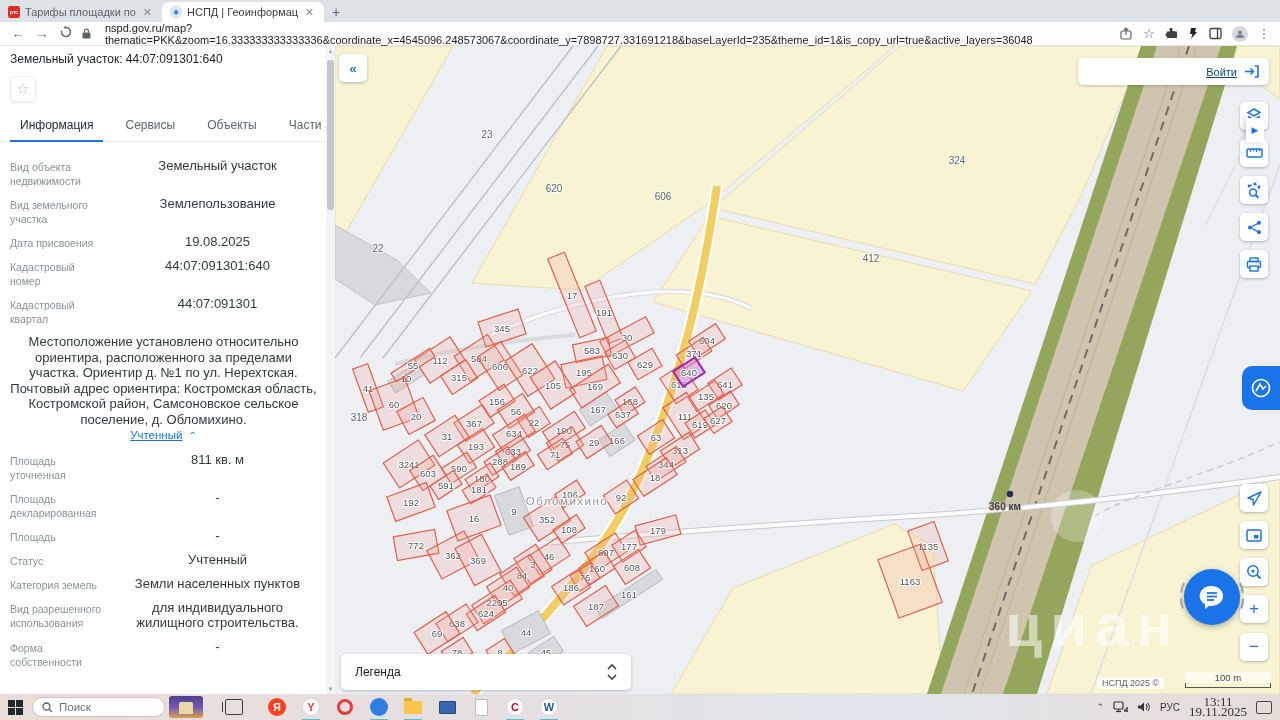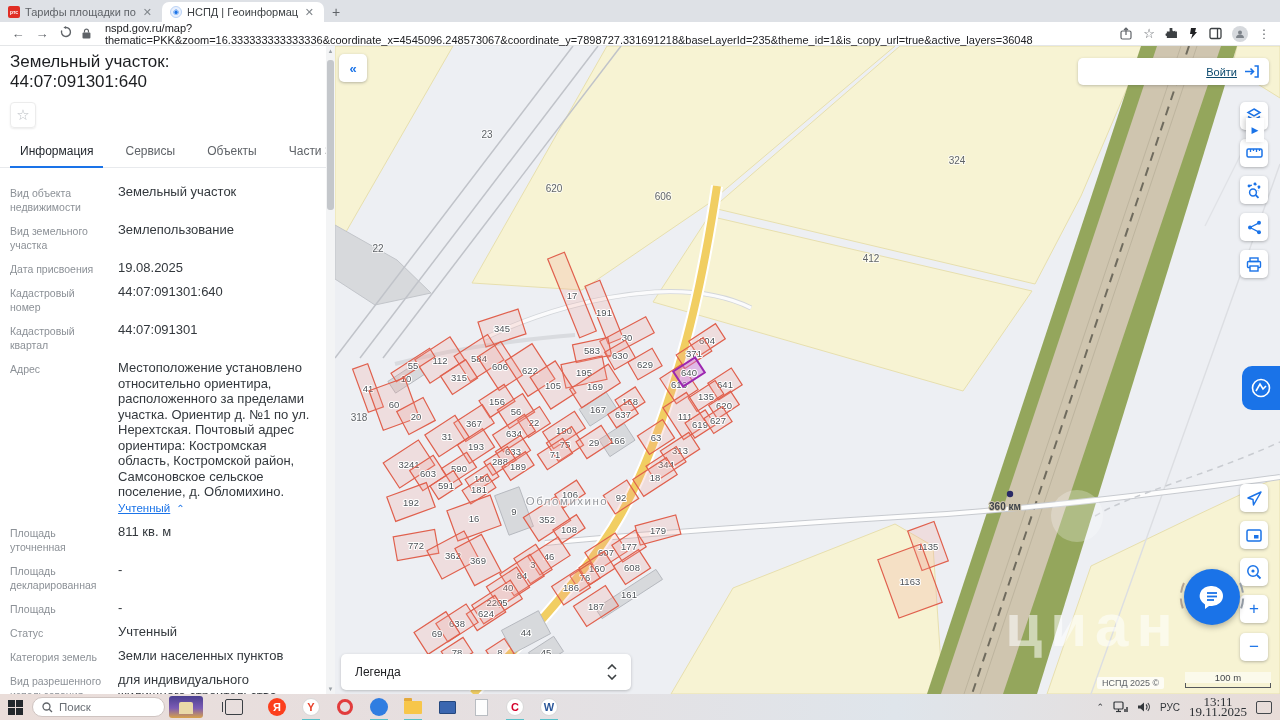--- a/index.html
+++ b/index.html
@@ -17,31 +17,31 @@
   .urlrow { position:absolute; left:0; top:22px; width:1280px; height:24px; background:#fff; border-bottom:1px solid #e4e6e8; display:flex; align-items:center; gap:8px; padding:0 10px; }
   .navic { color:#5f6368; font-size:13px; width:16px; text-align:center; }
   .urlbox { flex:1; height:18px; display:flex; align-items:center; gap:14px; font-size:11px; color:#202124; }
   .chrome-r { display:flex; gap:10px; align-items:center; }
   .chrome-r svg, .urlbox svg { display:block; }
   .avatar { width:16px; height:16px; border-radius:50%; background:#d6d9dd; display:flex; align-items:center; justify-content:center; }
   .dots { color:#5f6368; font-size:12px; letter-spacing:0; }
 
   
   .panel { position:absolute; left:0; top:46px; width:335px; height:648px; background:#fff; overflow:hidden; z-index:5; }
-  .ptitle { padding:6px 32px 0 10px; font-size:17px; color:#1c1e21; }
+  .ptitle { padding:6px 32px 0 10px; font-size:12px; color:#1c1e21; }
   .starbtn { margin:10px 0 0 10px; width:26px; height:26px; border:1px solid #ececec; border-radius:4px; box-shadow:0 1px 2px rgba(0,0,0,.08); display:flex; align-items:center; justify-content:center; color:#b9bdc2; font-size:15px; }
   .ptabs { display:flex; gap:12px; margin:10px 0 0 10px; position:relative; width:318px; overflow:hidden; white-space:nowrap; }
   .ptab { font-size:12px; color:#5f6368; padding:6px 10px 8px 10px; flex:none; }
   .ptab.active { color:#24292f; border-bottom:2px solid #1a73e8; }
   .tabsmore { position:absolute; right:16px; top:118px; width:18px; height:24px; background:#fff; box-shadow:-2px 0 5px rgba(0,0,0,.18); display:flex; align-items:center; justify-content:center; color:#1a73e8; font-size:9px; z-index:6;}
   .pdivider { height:1px; background:#e8eaed; margin-top:-1px; }
   .pfields { padding:16px 18px 0 10px; }
   .prow { display:flex; gap:12px; margin-bottom:8px; }
   .plabel { width:96px; flex:none; font-size:10.5px; line-height:14px; color:#8c9197; padding-top:2px; }
-  .pvalue { flex:1; font-size:13px; line-height:15.5px; color:#33383d; }
+  .pvalue { flex:1; font-size:13px; line-height:15.5px; color:#33383d;text-align:center; }
   .collapse-link { color:#1a73e8; font-size:11.5px; text-decoration:underline; }
   .collapse-chev { color:#1a73e8; font-size:10px; text-decoration:none; display:inline-block; margin-left:6px;}
   .pscroll { position:absolute; right:0; top:0; width:9px; height:648px; background:#f3f4f5; }
   .pscroll .thumb { position:absolute; left:1px; top:14px; width:7px; height:150px; background:#c4c7cb; border-radius:3px;}
   .pscroll .arr { position:absolute; left:0; width:9px; font-size:6px; color:#9aa0a6; text-align:center; }
 
   
   .map { position:absolute; left:335px; top:46px; width:945px; height:648px; background:#edeff3; overflow:hidden; }
   .map svg.base { position:absolute; left:0; top:0; }
   .mlbl { font-size:9.5px; fill:#4e5257; paint-order:stroke; stroke:#ffffff; stroke-width:2.2px; stroke-linejoin:round; text-anchor:middle; font-family:"Liberation Sans",sans-serif;}
@@ -506,21 +506,20 @@
       </div>
       <div class="prow">
         <div class="plabel">Кадастровый номер</div>
         <div class="pvalue">44:07:091301:640</div>
       </div>
       <div class="prow">
         <div class="plabel">Кадастровый квартал</div>
         <div class="pvalue">44:07:091301</div>
       </div>
       <div class="prow">
-        <div class="plabel">Адрес</div>
         <div class="pvalue">Местоположение установлено относительно ориентира, расположенного за пределами участка. Ориентир д. №1 по ул. Нерехтская. Почтовый адрес ориентира: Костромская область, Костромской район, Самсоновское сельское поселение, д. Обломихино.<div><span class="collapse-link">Учтенный</span><span class="collapse-chev">⌃</span></div></div>
       </div>
       <div class="prow">
         <div class="plabel">Площадь уточненная</div>
         <div class="pvalue">811 кв. м</div>
       </div>
       <div class="prow">
         <div class="plabel">Площадь декларированная</div>
         <div class="pvalue">-</div>
       </div>

